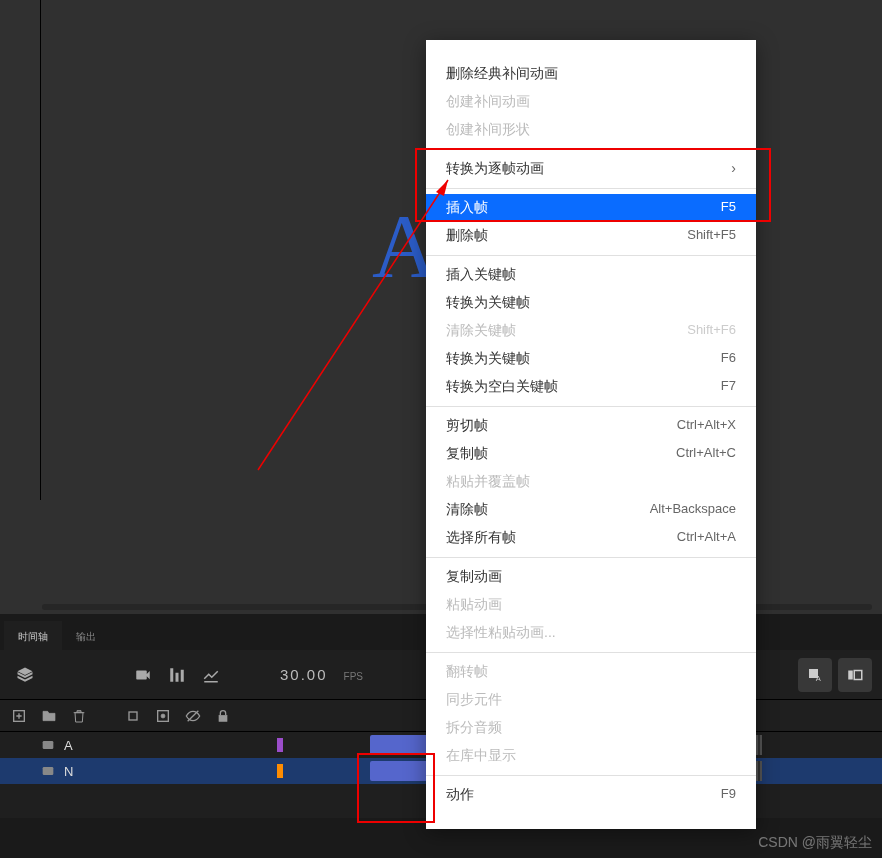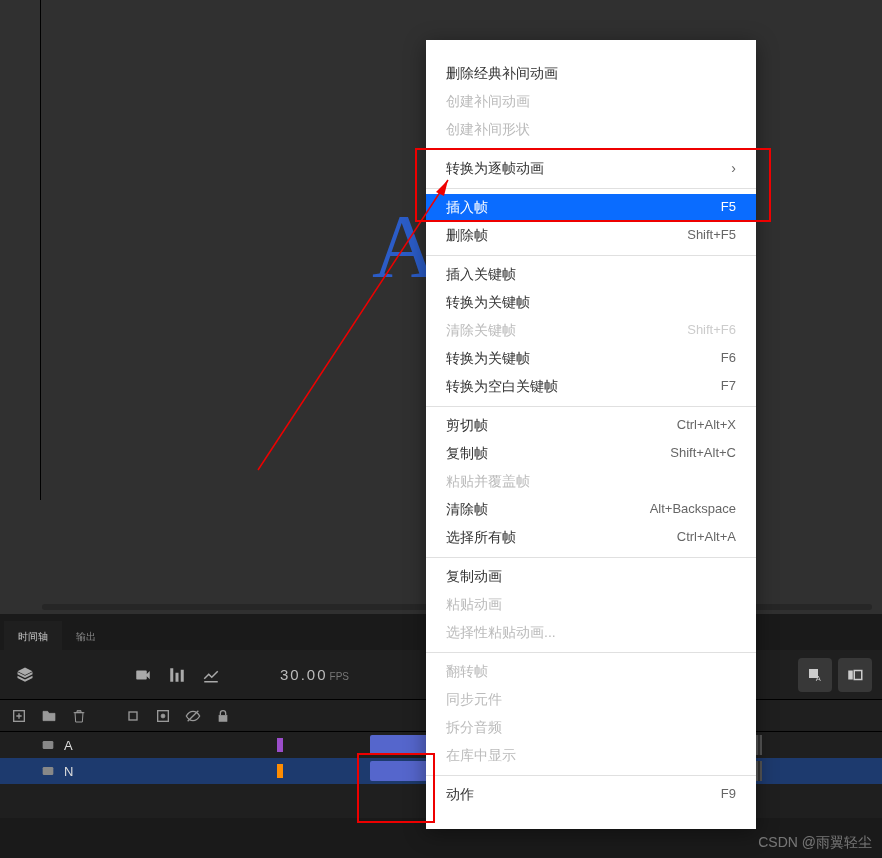--- a/index.html
+++ b/index.html
@@ -12,21 +12,21 @@
 
 .timeline-panel { position: absolute; top: 618px; left: 0; width: 882px; height: 200px; background: #1f1f1f; }
 .panel-tabs { height: 32px; background: #1a1a1a; display: flex; align-items: flex-end; padding-left: 4px; }
 .panel-tab { padding: 7px 14px 6px; font-size: 10px; color: #c8c8c8; background: #1f1f1f; border-top: 2px solid transparent; }
 .panel-tab.inactive { background: #1a1a1a; color: #888; }
 
 .timeline-toolbar { height: 50px; display: flex; align-items: center; padding: 0 10px; gap: 4px; border-bottom: 1px solid #000; }
 .tb-icon { width: 30px; height: 30px; display: flex; align-items: center; justify-content: center; color: #aaa; cursor: pointer; }
 .tb-icon svg { width: 18px; height: 18px; fill: #aaa; }
 .tb-gap { width: 80px; }
-.fps-display { margin-left: 50px; color: #888; font-size: 15px; display: flex; align-items: baseline; gap: 2px; }
+.fps-display { margin-left: 50px; color: #888; font-size: 15px; display: flex; align-items: baseline; gap: 16px; }
 .fps-val { color: #bbb; letter-spacing: 2px; }
 .fps-unit { font-size: 10px; color: #777; }
 
 .tb-right { margin-left: auto; display: flex; gap: 6px; }
 .tb-btn { width: 34px; height: 34px; background: #383838; border-radius: 4px; display: flex; align-items: center; justify-content: center; }
 .tb-btn svg { width: 18px; height: 18px; fill: #ccc; }
 
 .layer-controls { height: 32px; display: flex; align-items: center; padding: 0 6px; gap: 4px; border-bottom: 1px solid #000; }
 .lc-icon { width: 26px; height: 26px; display: flex; align-items: center; justify-content: center; color: #999; }
 .lc-icon svg { width: 16px; height: 16px; fill: #999; stroke: #999; }
@@ -255,21 +255,21 @@
       <span>转换为空白关键帧</span>
       <span class="shortcut">F7</span>
     </div>
   <div class="menu-sep"></div>
   <div class="menu-item">
       <span>剪切帧</span>
       <span class="shortcut">Ctrl+Alt+X</span>
     </div>
   <div class="menu-item">
       <span>复制帧</span>
-      <span class="shortcut">Shift+Alt+C</span>
+      <span class="shortcut">Ctrl+Alt+C</span>
     </div>
   <div class="menu-item disabled">
       <span>粘贴并覆盖帧</span>
     </div>
   <div class="menu-item">
       <span>清除帧</span>
       <span class="shortcut">Alt+Backspace</span>
     </div>
   <div class="menu-item">
       <span>选择所有帧</span>

